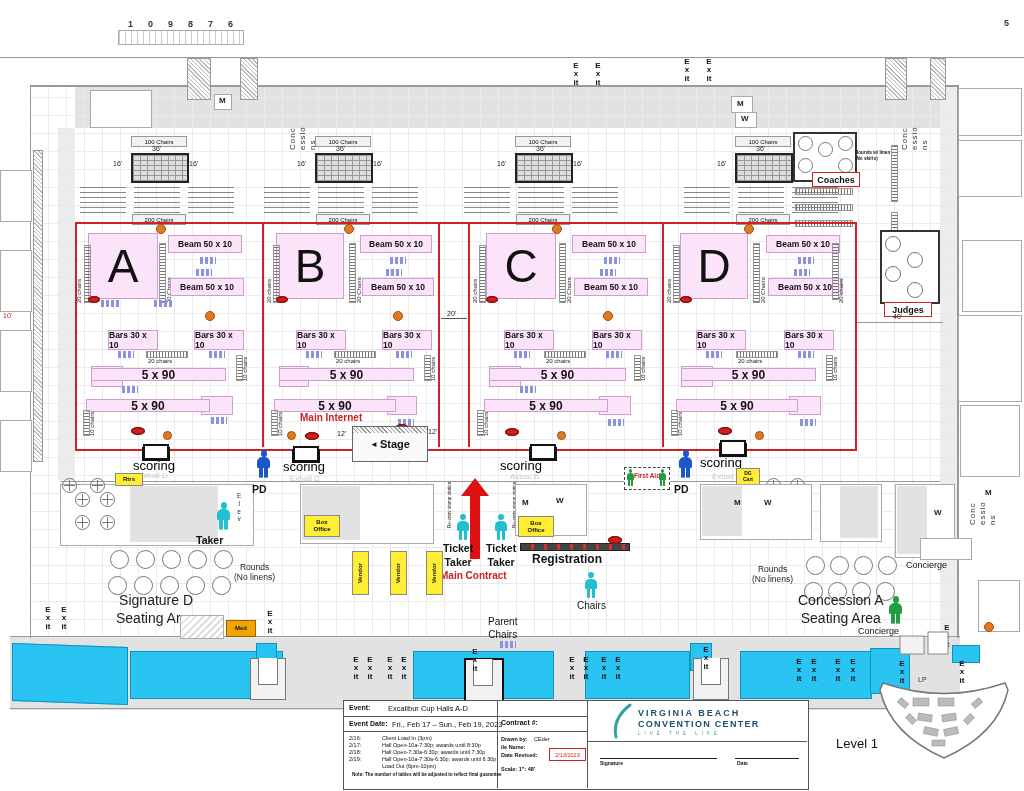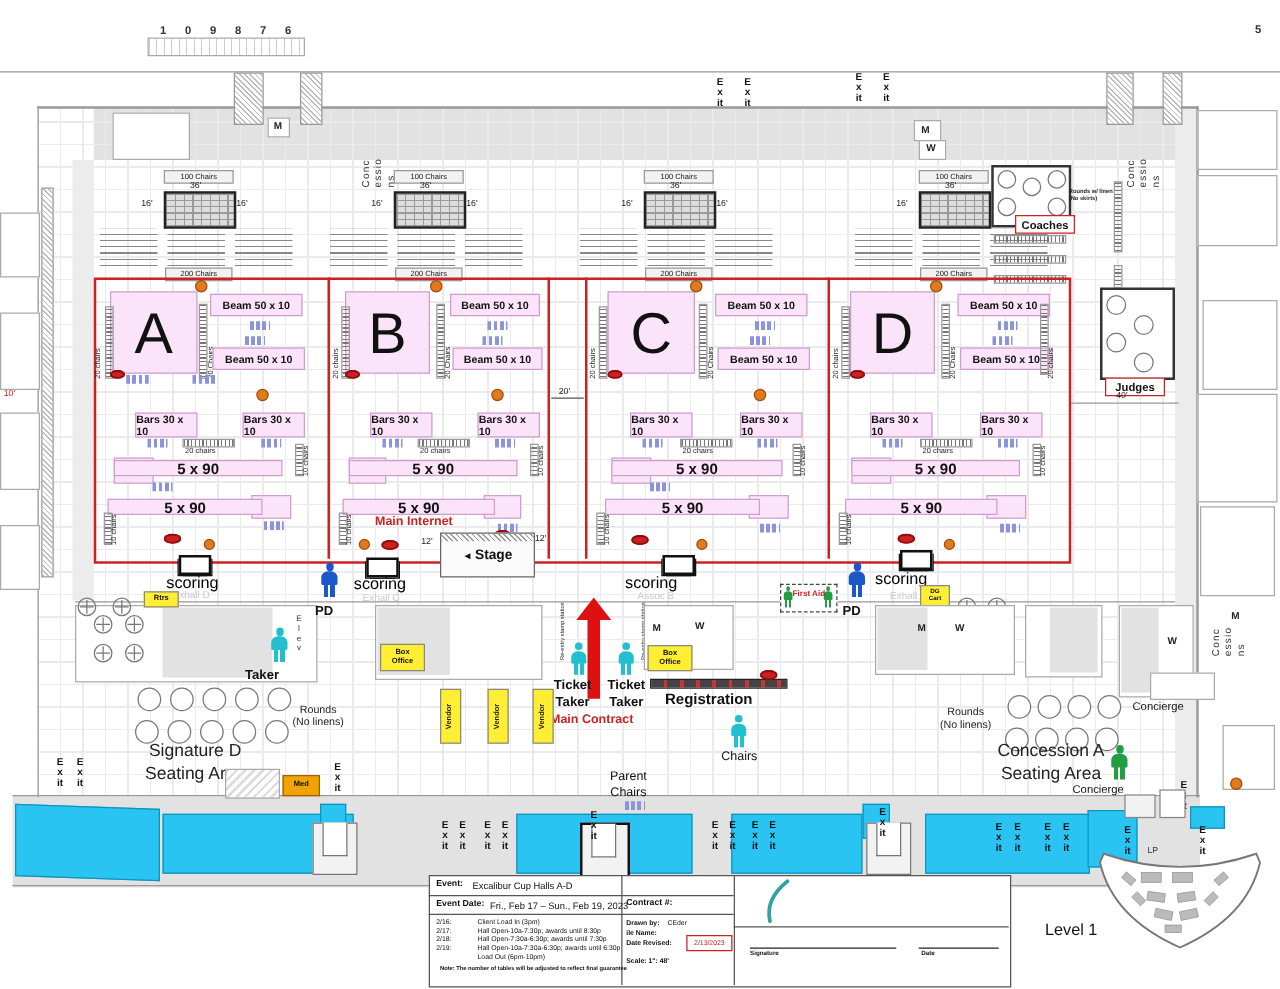--- a/index.html
+++ b/index.html
@@ -677,21 +677,21 @@
   <div class="orangedot" style="left:984px;top:622px;width:8px;height:8px"></div>
 
   <div class="tb" style="left:343px;top:700px;width:464px;height:88px;border-width:1.5px"></div>
   <div class="tb-line" style="left:497px;top:700px;width:1px;height:88px"></div>
   <div class="tb-line" style="left:587px;top:700px;width:1px;height:88px"></div>
   <div class="tb-line" style="left:343px;top:716px;width:244px;height:1px"></div>
   <div class="tb-line" style="left:343px;top:731px;width:244px;height:1px"></div>
   <div class="tb-line" style="left:587px;top:741px;width:220px;height:1px"></div>
 
   <span class="tb-label" style="left:349px;top:704px">Event:</span>
-  <span class="tb-val" style="left:378px;top:704px;font-size:7.5px">Excalibur Cup Halls A-D</span>
+  <span class="tb-val" style="left:388px;top:704px;font-size:7.5px">Excalibur Cup Halls A-D</span>
   <span class="tb-label" style="left:349px;top:720px">Event Date:</span>
   <span class="tb-val" style="left:392px;top:720px;font-size:7.5px">Fri., Feb 17 – Sun., Feb 19, 2023</span>
 
   <span class="tb-small" style="left:349px;top:735px">2/16:</span>
   <span class="tb-small" style="left:382px;top:735px">Client Load In (3pm)</span>
   <span class="tb-small" style="left:349px;top:742px">2/17:</span>
   <span class="tb-small" style="left:382px;top:742px">Hall Open-10a-7:30p; awards until 8:30p</span>
   <span class="tb-small" style="left:349px;top:749px">2/18:</span>
   <span class="tb-small" style="left:382px;top:749px">Hall Open-7:30a-6:30p; awards until 7:30p</span>
   <span class="tb-small" style="left:349px;top:756px">2/19:</span>
@@ -704,20 +704,25 @@
   <span class="tb-small" style="left:501px;top:736px;font-weight:bold">Drawn by:</span>
   <span class="tb-small" style="left:534px;top:736px">CEder</span>
   <span class="tb-small" style="left:501px;top:744px;font-weight:bold">ile Name:</span>
   <span class="tb-small" style="left:501px;top:752px;font-weight:bold">Date Revised:</span>
   <div class="redbox" style="left:549px;top:748px;width:35px;height:11px">2/13/2023</div>
   <span class="tb-small" style="left:501px;top:766px;font-weight:bold">Scale: 1": 48'</span>
 
   <svg style="position:absolute;left:608px;top:703px" width="28" height="36" viewBox="0 0 28 36">
     <path d="M22 2 Q4 16 8 34" fill="none" stroke="#33a3a1" stroke-width="3" stroke-linecap="round"></path>
   </svg>
+  <div class="abs" style="left:638px;top:708px">
+    <div class="logo-navy">VIRGINIA BEACH</div>
+    <div class="logo-navy" style="letter-spacing:1.3px">CONVENTION CENTER</div>
+    <div class="logo-tag">LIVE THE LIFE</div>
+  </div>
   <div class="tb-line" style="left:600px;top:758px;width:117px;height:1px;background:#222"></div>
   <span class="tb-small" style="left:600px;top:760px;font-weight:bold;font-size:5px">Signature</span>
   <div class="tb-line" style="left:735px;top:758px;width:64px;height:1px;background:#222"></div>
   <span class="tb-small" style="left:737px;top:760px;font-weight:bold;font-size:5px">Date</span>
 
   <div class="plain-label" style="left:836px;top:736px;font-size:13px">Level 1</div>
 
 </div>
 
 </body></html>

